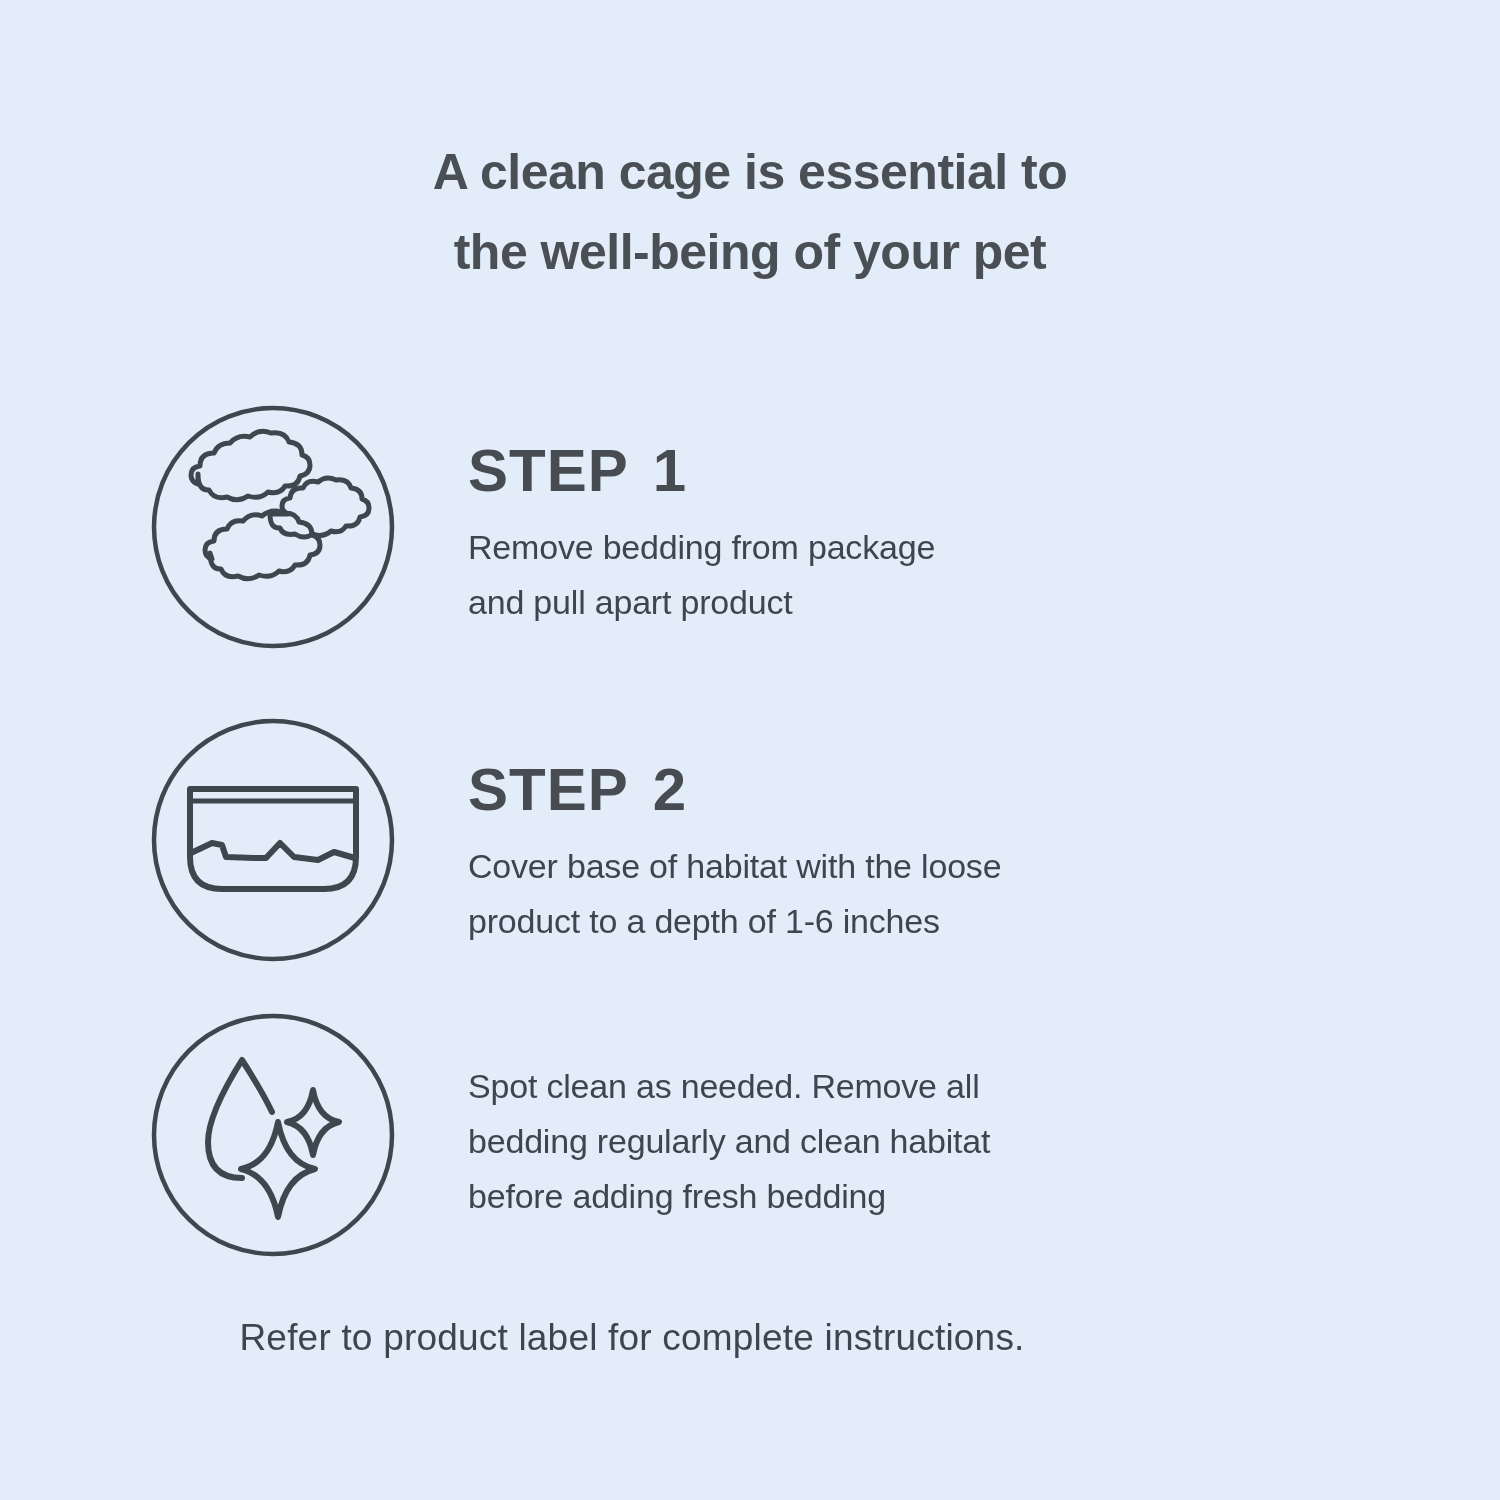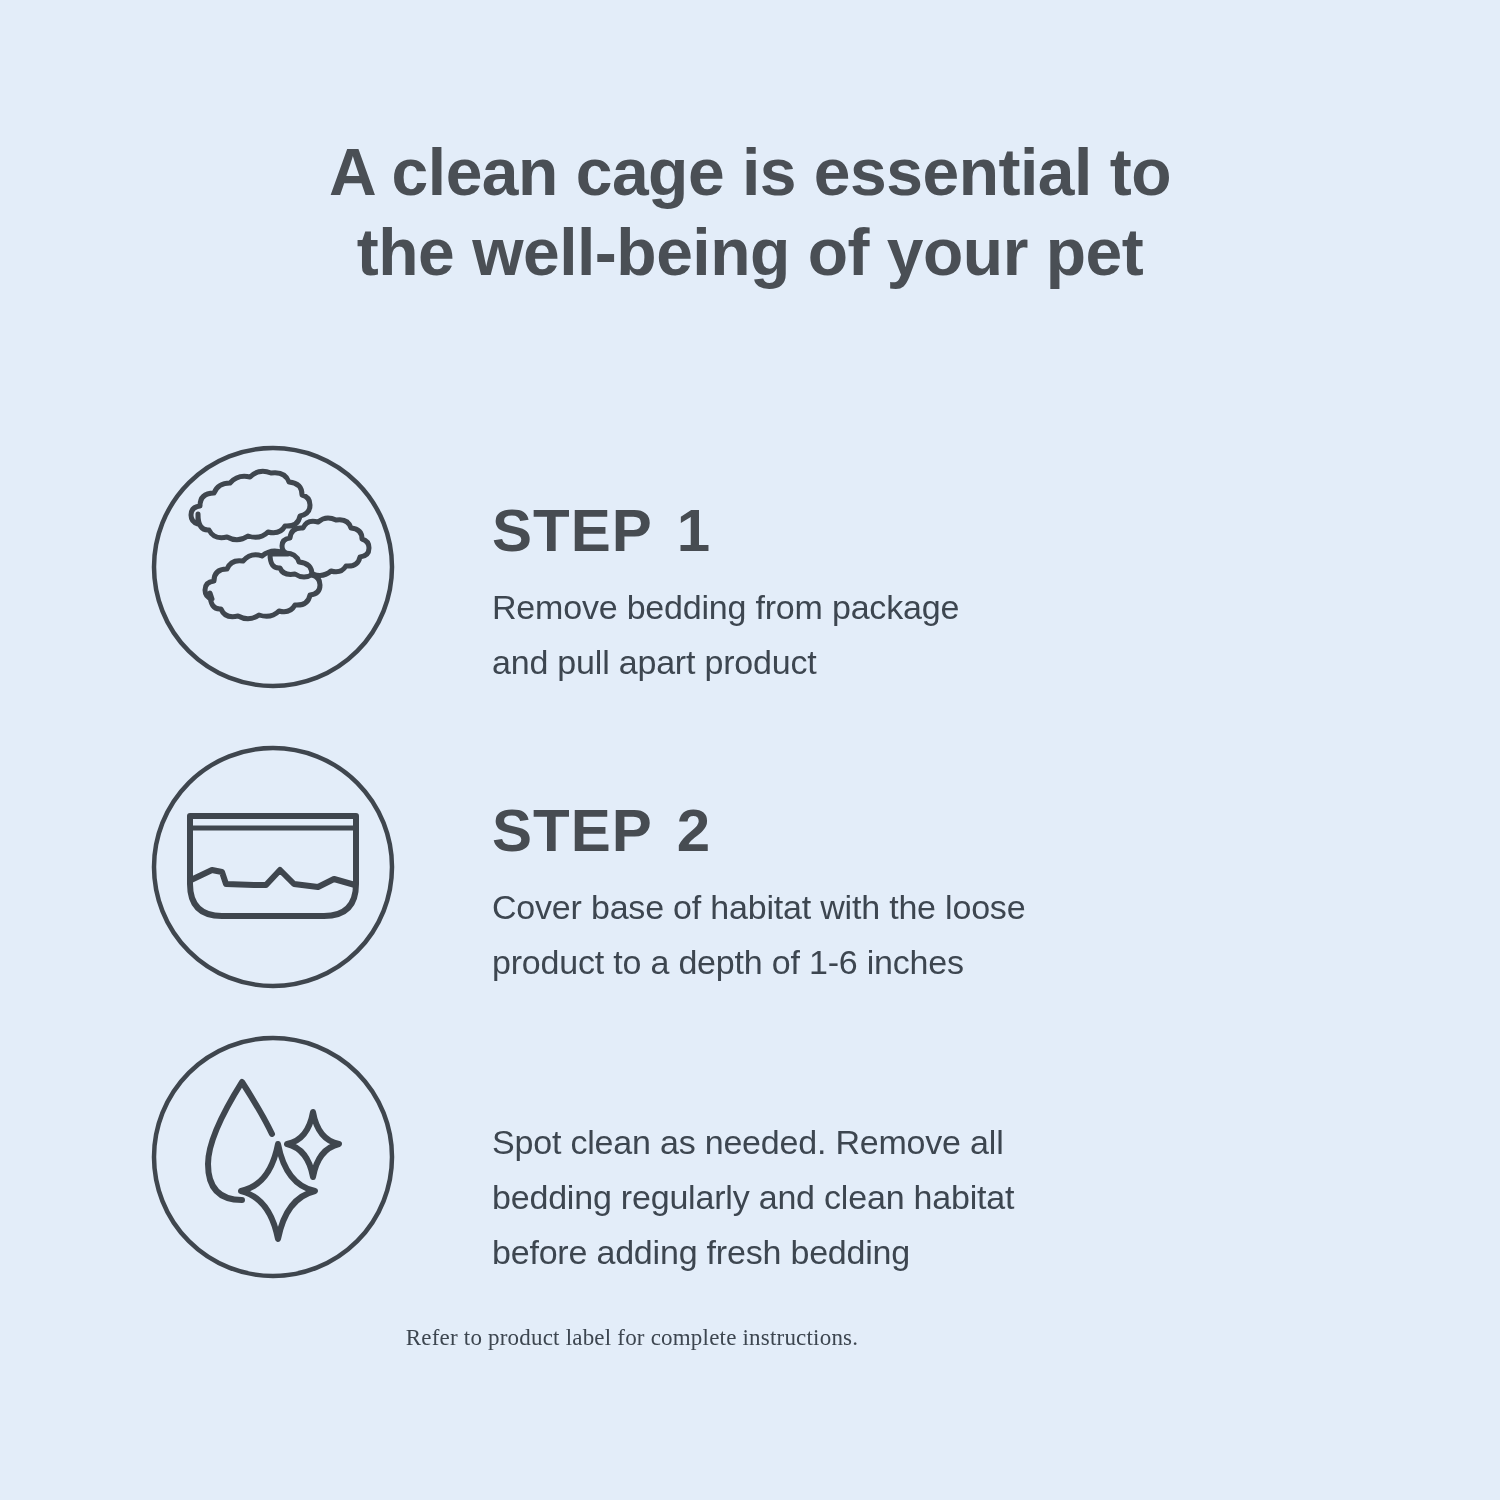--- a/index.html
+++ b/index.html
@@ -23,41 +23,40 @@
 
   
   .title {
     position: absolute;
     left: 0;
     top: 132px;
     width: 1500px;
     text-align: center;
     font-family: "Liberation Sans", sans-serif;
     font-weight: bold;
-    font-size: 66px;
+    font-size: 50px;
     line-height: 80px;
     letter-spacing: -0.5px;
     color: #4a4f55;
     white-space: pre-line;
   }
 
   
   .steps {
     position: absolute;
     left: 0;
     top: 360px;
     width: 1500px;
   }
 
   .step-row {
     position: relative;
     display: flex;
-    align-items: flex-end;
+    align-items: center;
     margin-bottom: 0;
-    gap: 24px;
   }
 
   .step-row.s1 { height: 330px; }
   .step-row.s2 { height: 300px; }
   .step-row.s3 { height: 290px; }
 
   .icon-wrap {
     width: 250px;
     margin-left: 150px;
     flex: 0 0 auto;
@@ -108,23 +107,23 @@
   .step-row.s2 .step-text { padding-top: 28px; }
   .step-row.s3 .step-text { padding-top: 12px; }
 
   
   .footer {
     position: absolute;
     left: 0;
     top: 1318px;
     width: 1264px;
     text-align: center;
-    font-family: Liberation Serif, serif;
+    font-family: Liberation Sans, sans-serif;
     font-weight: 300;
-    font-size: 23px;
+    font-size: 37px;
     line-height: 40px;
     letter-spacing: 0.2px;
     color: #3d4650;
   }
 </style>
 </head>
 <body>
 
 <div class="page">
 

